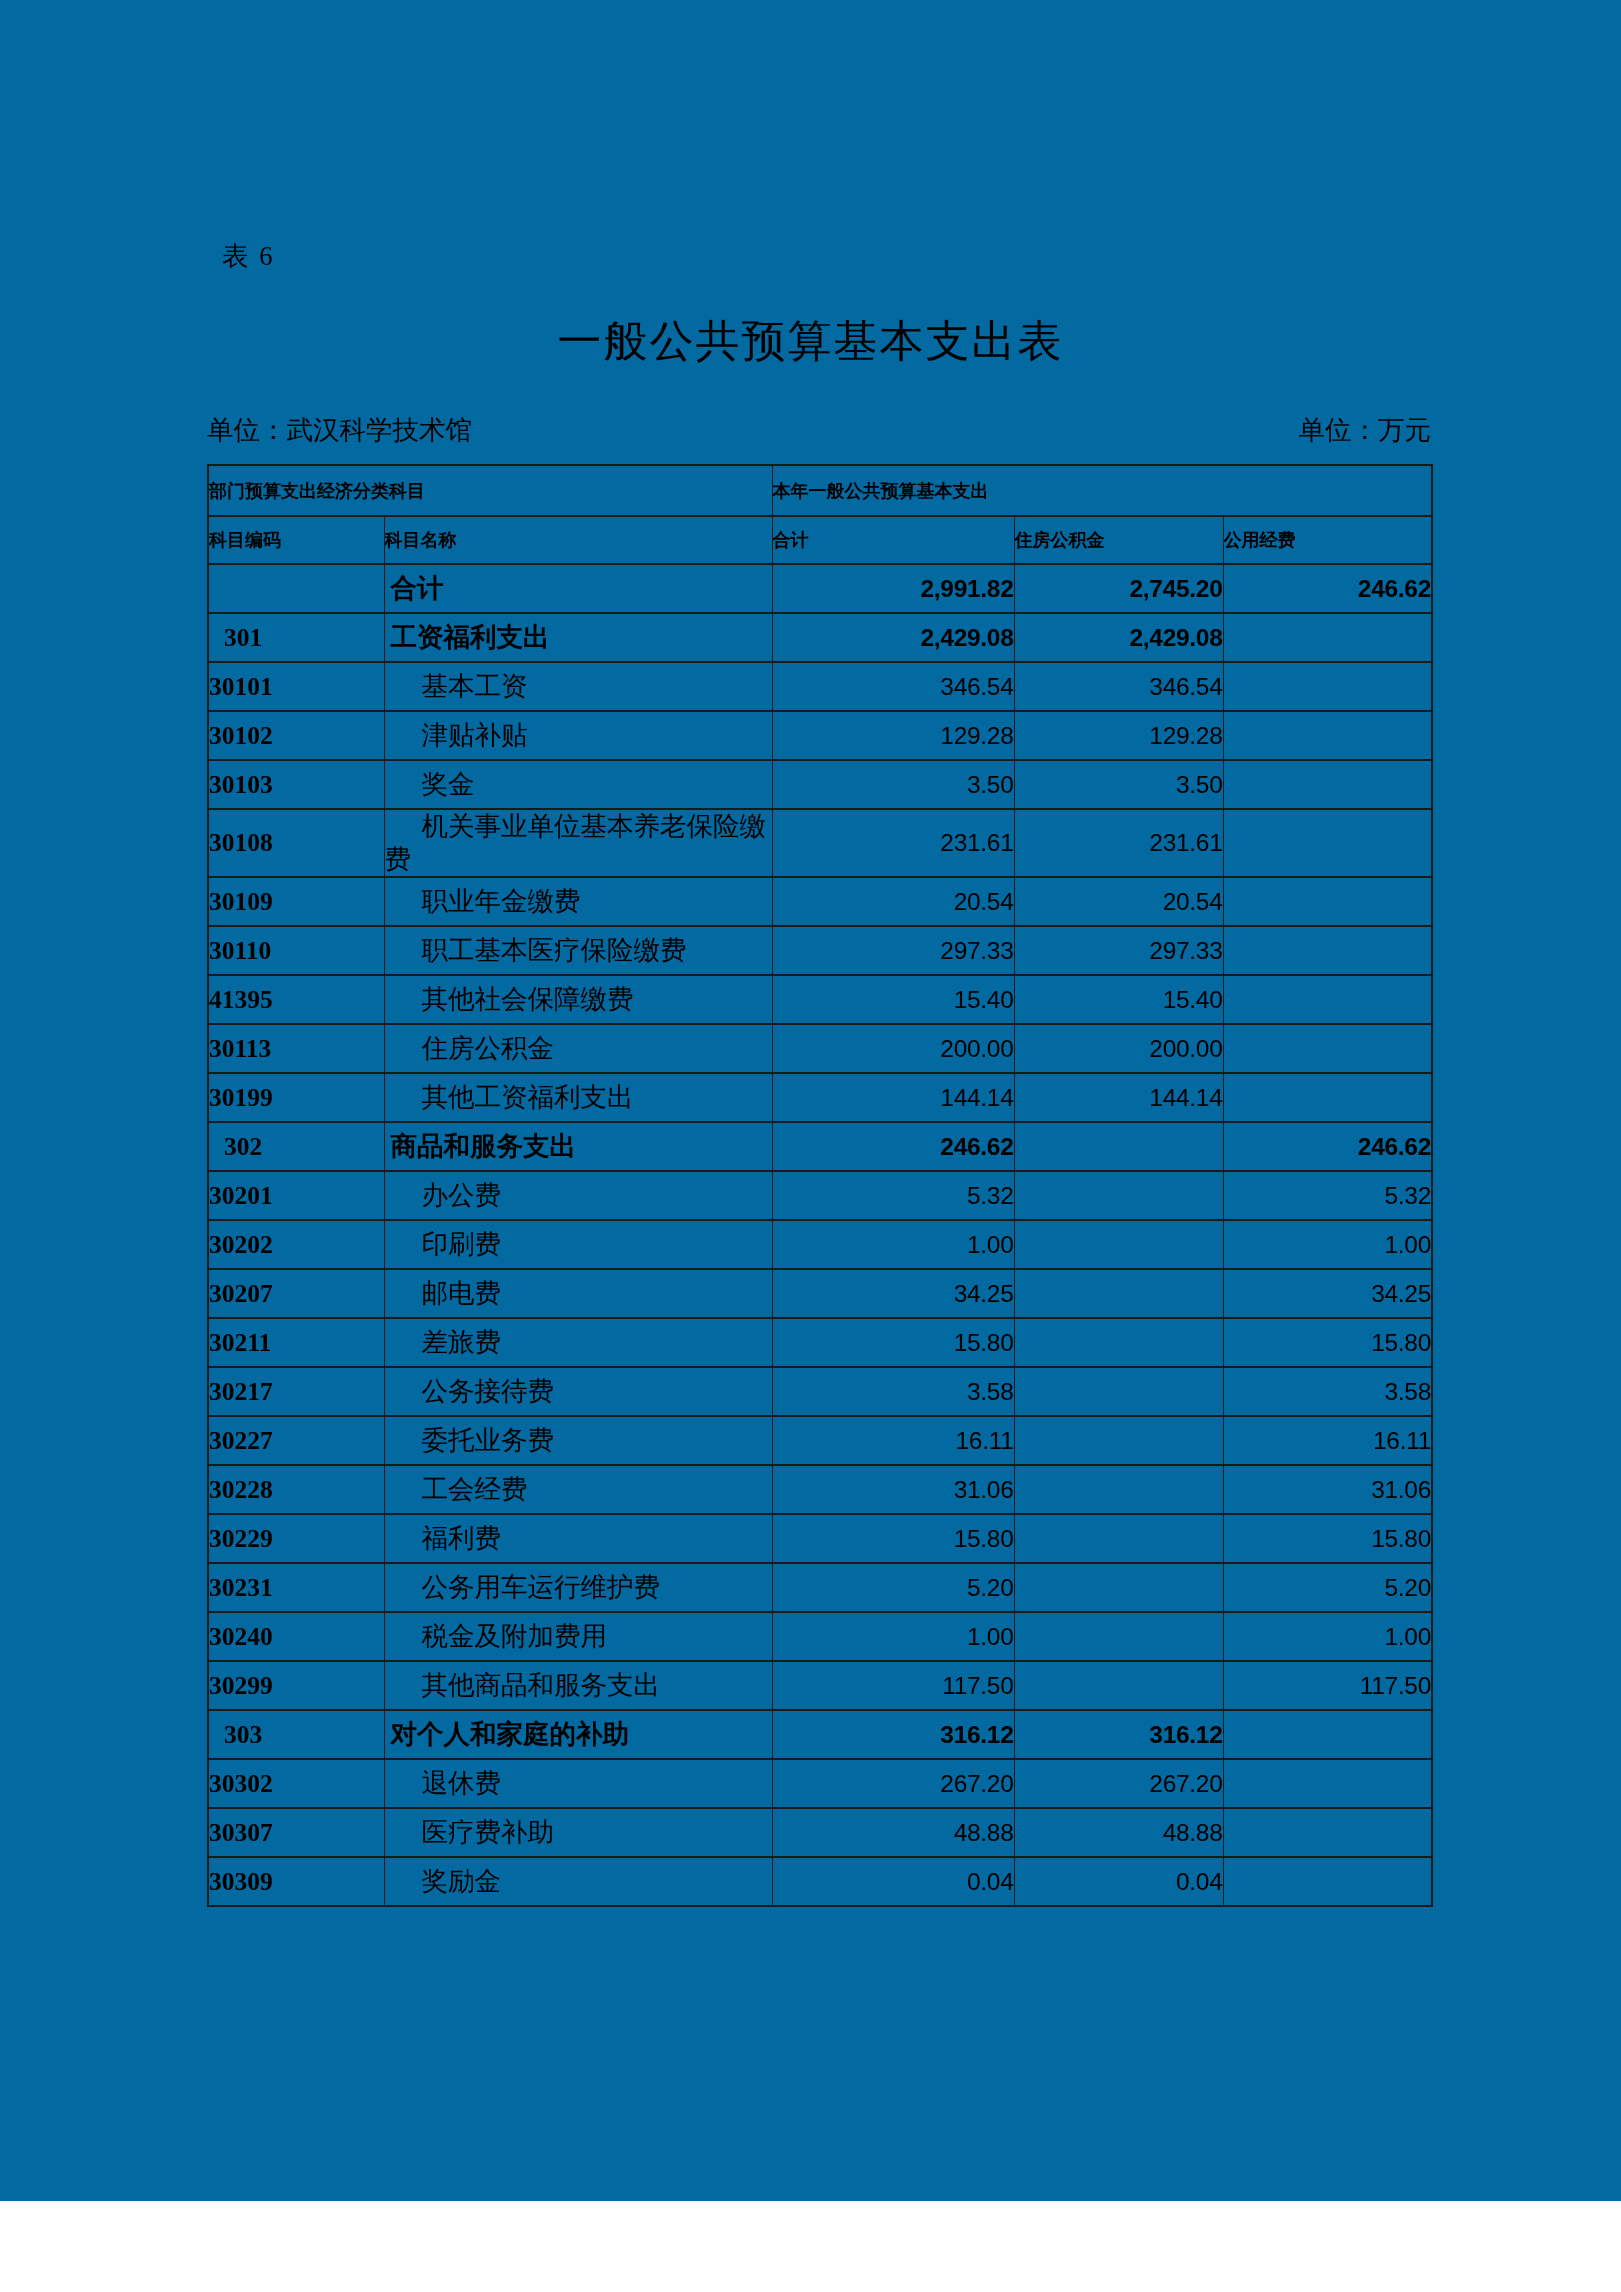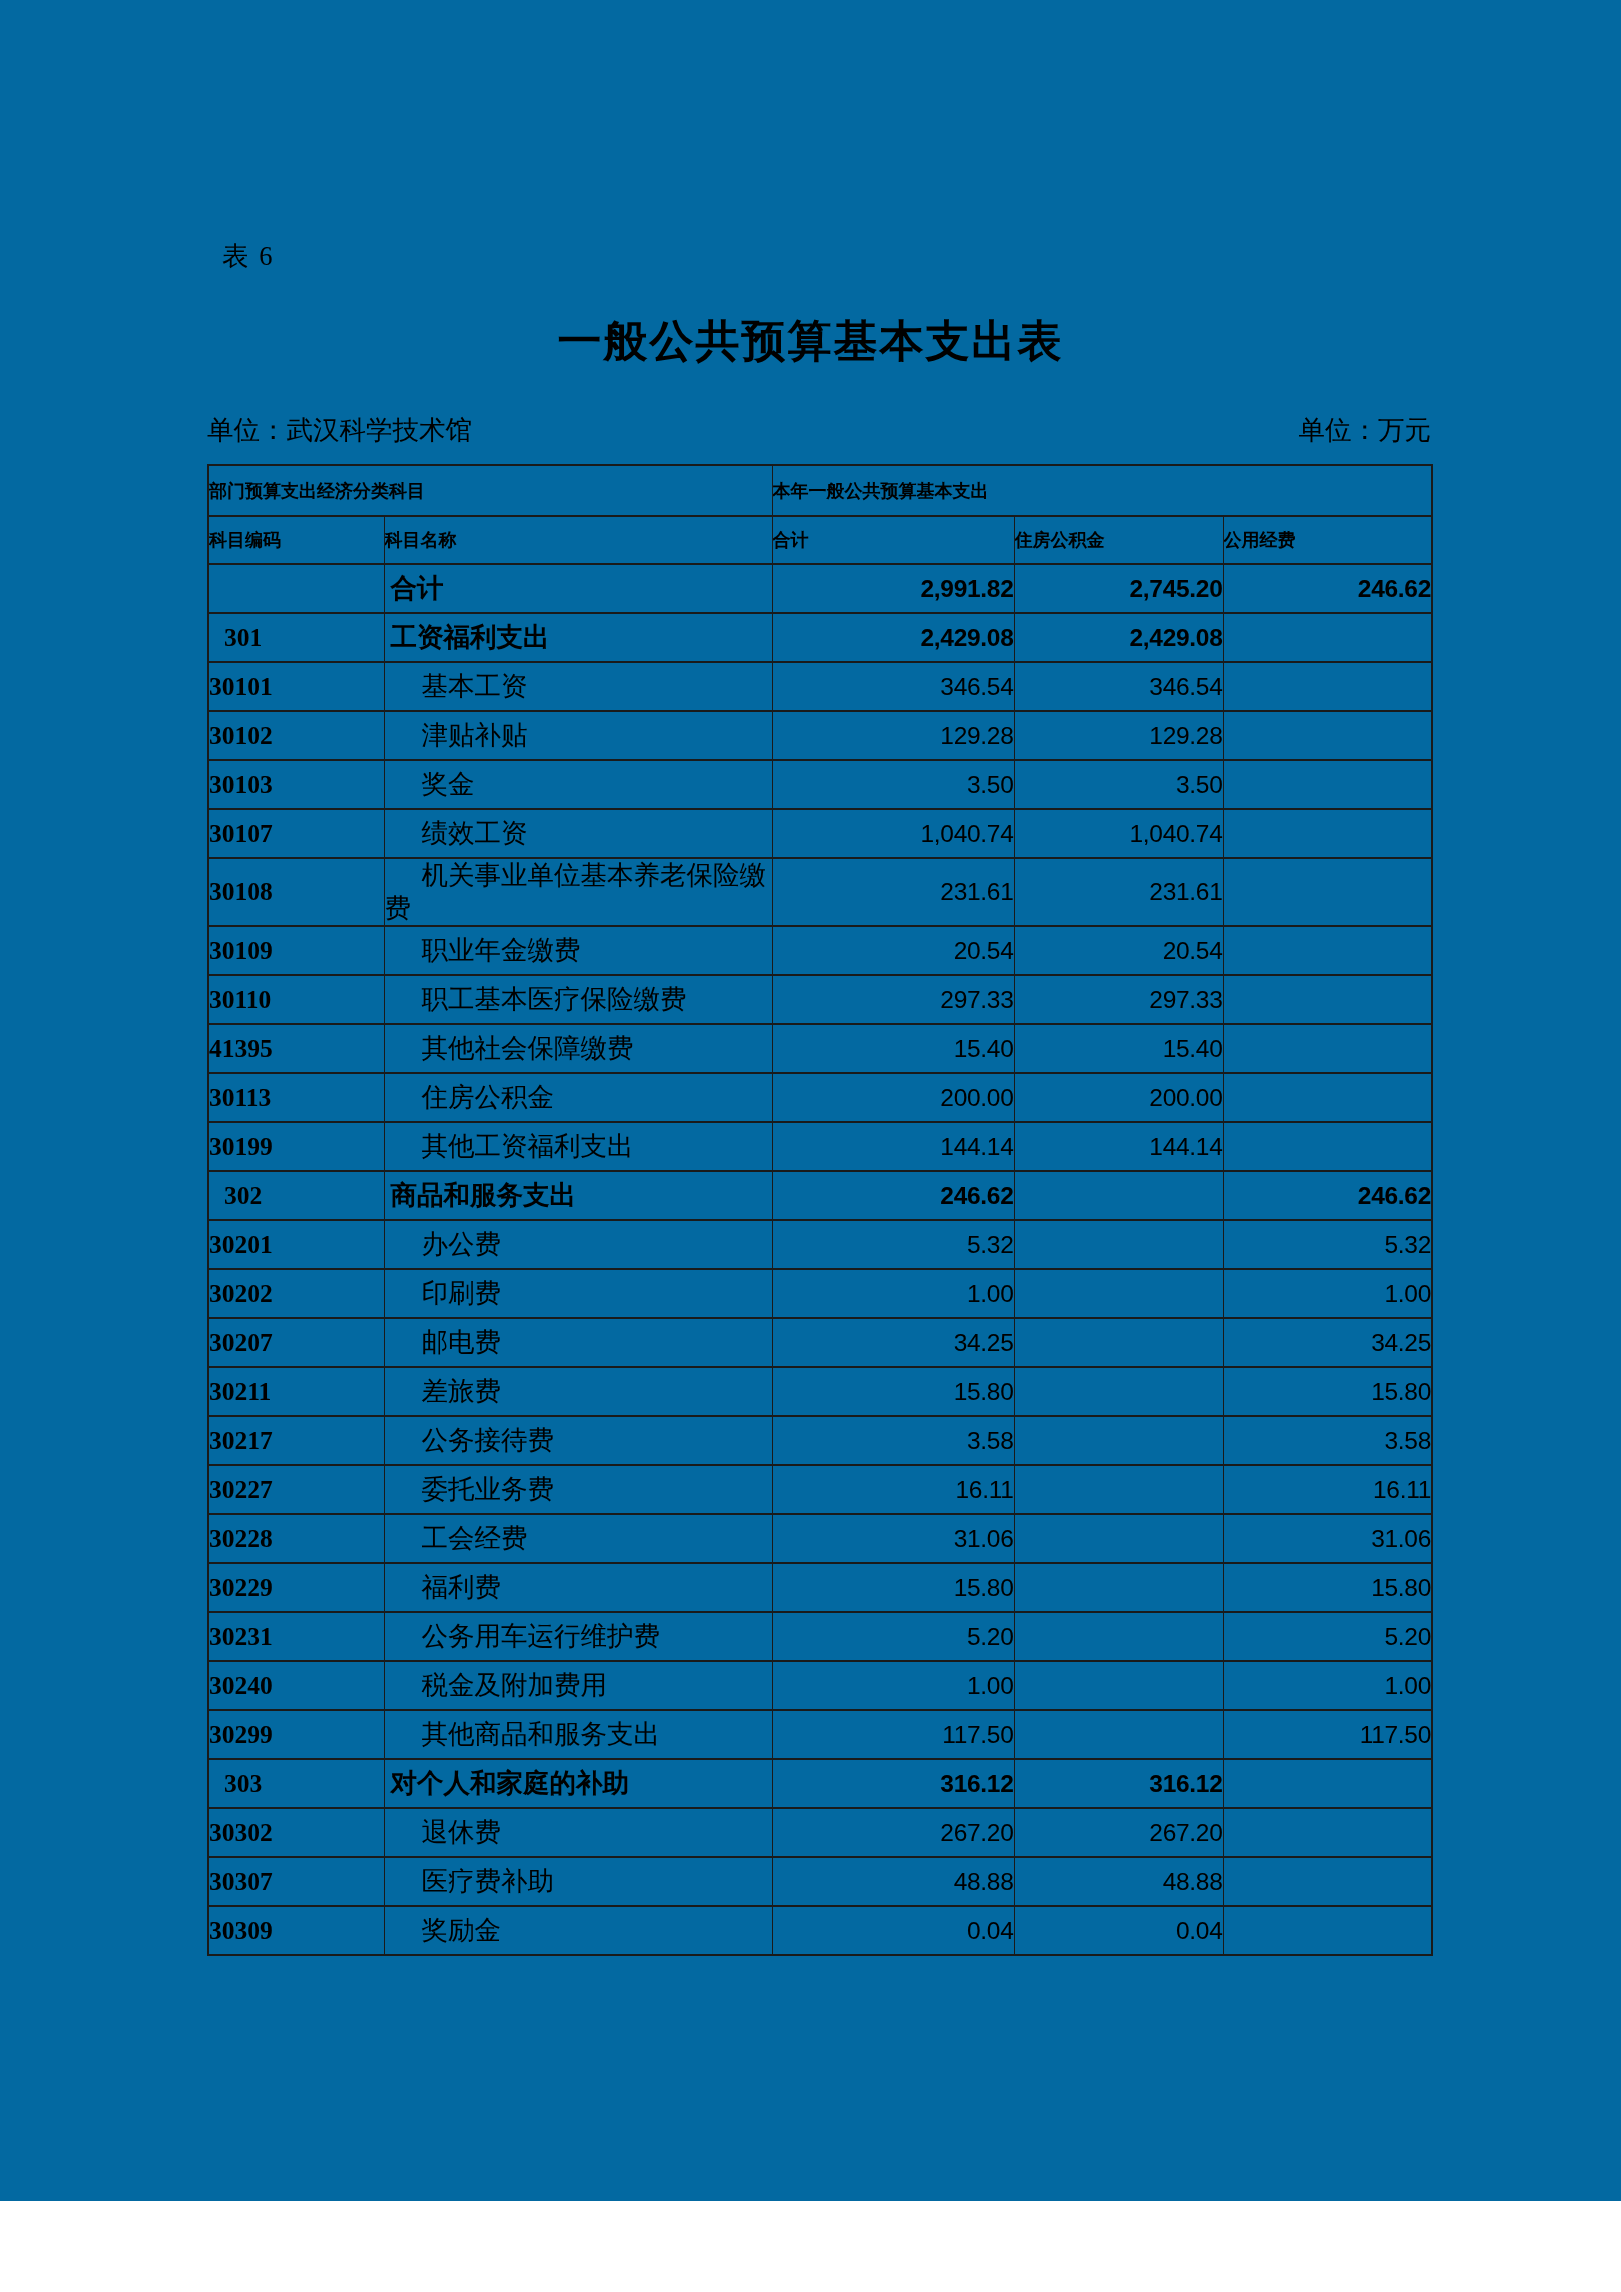--- a/index.html
+++ b/index.html
@@ -24,21 +24,21 @@
     letter-spacing: 2px;
   }
   .doc-title {
     position: absolute;
     left: 0;
     width: 100%;
     top: 312px;
     margin: 0;
     text-align: center;
     font-size: 44px;
-    font-weight: 700;
+    font-weight: 400;
     letter-spacing: 2px;
   }
   .unit-row {
     position: absolute;
     left: 207px;
     top: 412px;
     width: 1224px;
     display: flex;
     justify-content: space-between;
     font-size: 26.5px;
@@ -176,27 +176,20 @@
           <td class="cell-num"></td>
         </tr>
         <tr>
           <td class="cell-code">30103</td>
           <td class="cell-name">奖金</td>
           <td class="cell-num">3.50</td>
           <td class="cell-num">3.50</td>
           <td class="cell-num"></td>
         </tr>
         <tr>
-          <td class="cell-code">30107</td>
-          <td class="cell-name">绩效工资</td>
-          <td class="cell-num">1,040.74</td>
-          <td class="cell-num">1,040.74</td>
-          <td class="cell-num"></td>
-        </tr>
-        <tr>
           <td class="cell-code">30108</td>
           <td class="cell-name">机关事业单位基本养老保险缴费</td>
           <td class="cell-num">231.61</td>
           <td class="cell-num">231.61</td>
           <td class="cell-num"></td>
         </tr>
         <tr>
           <td class="cell-code">30109</td>
           <td class="cell-name">职业年金缴费</td>
           <td class="cell-num">20.54</td>

